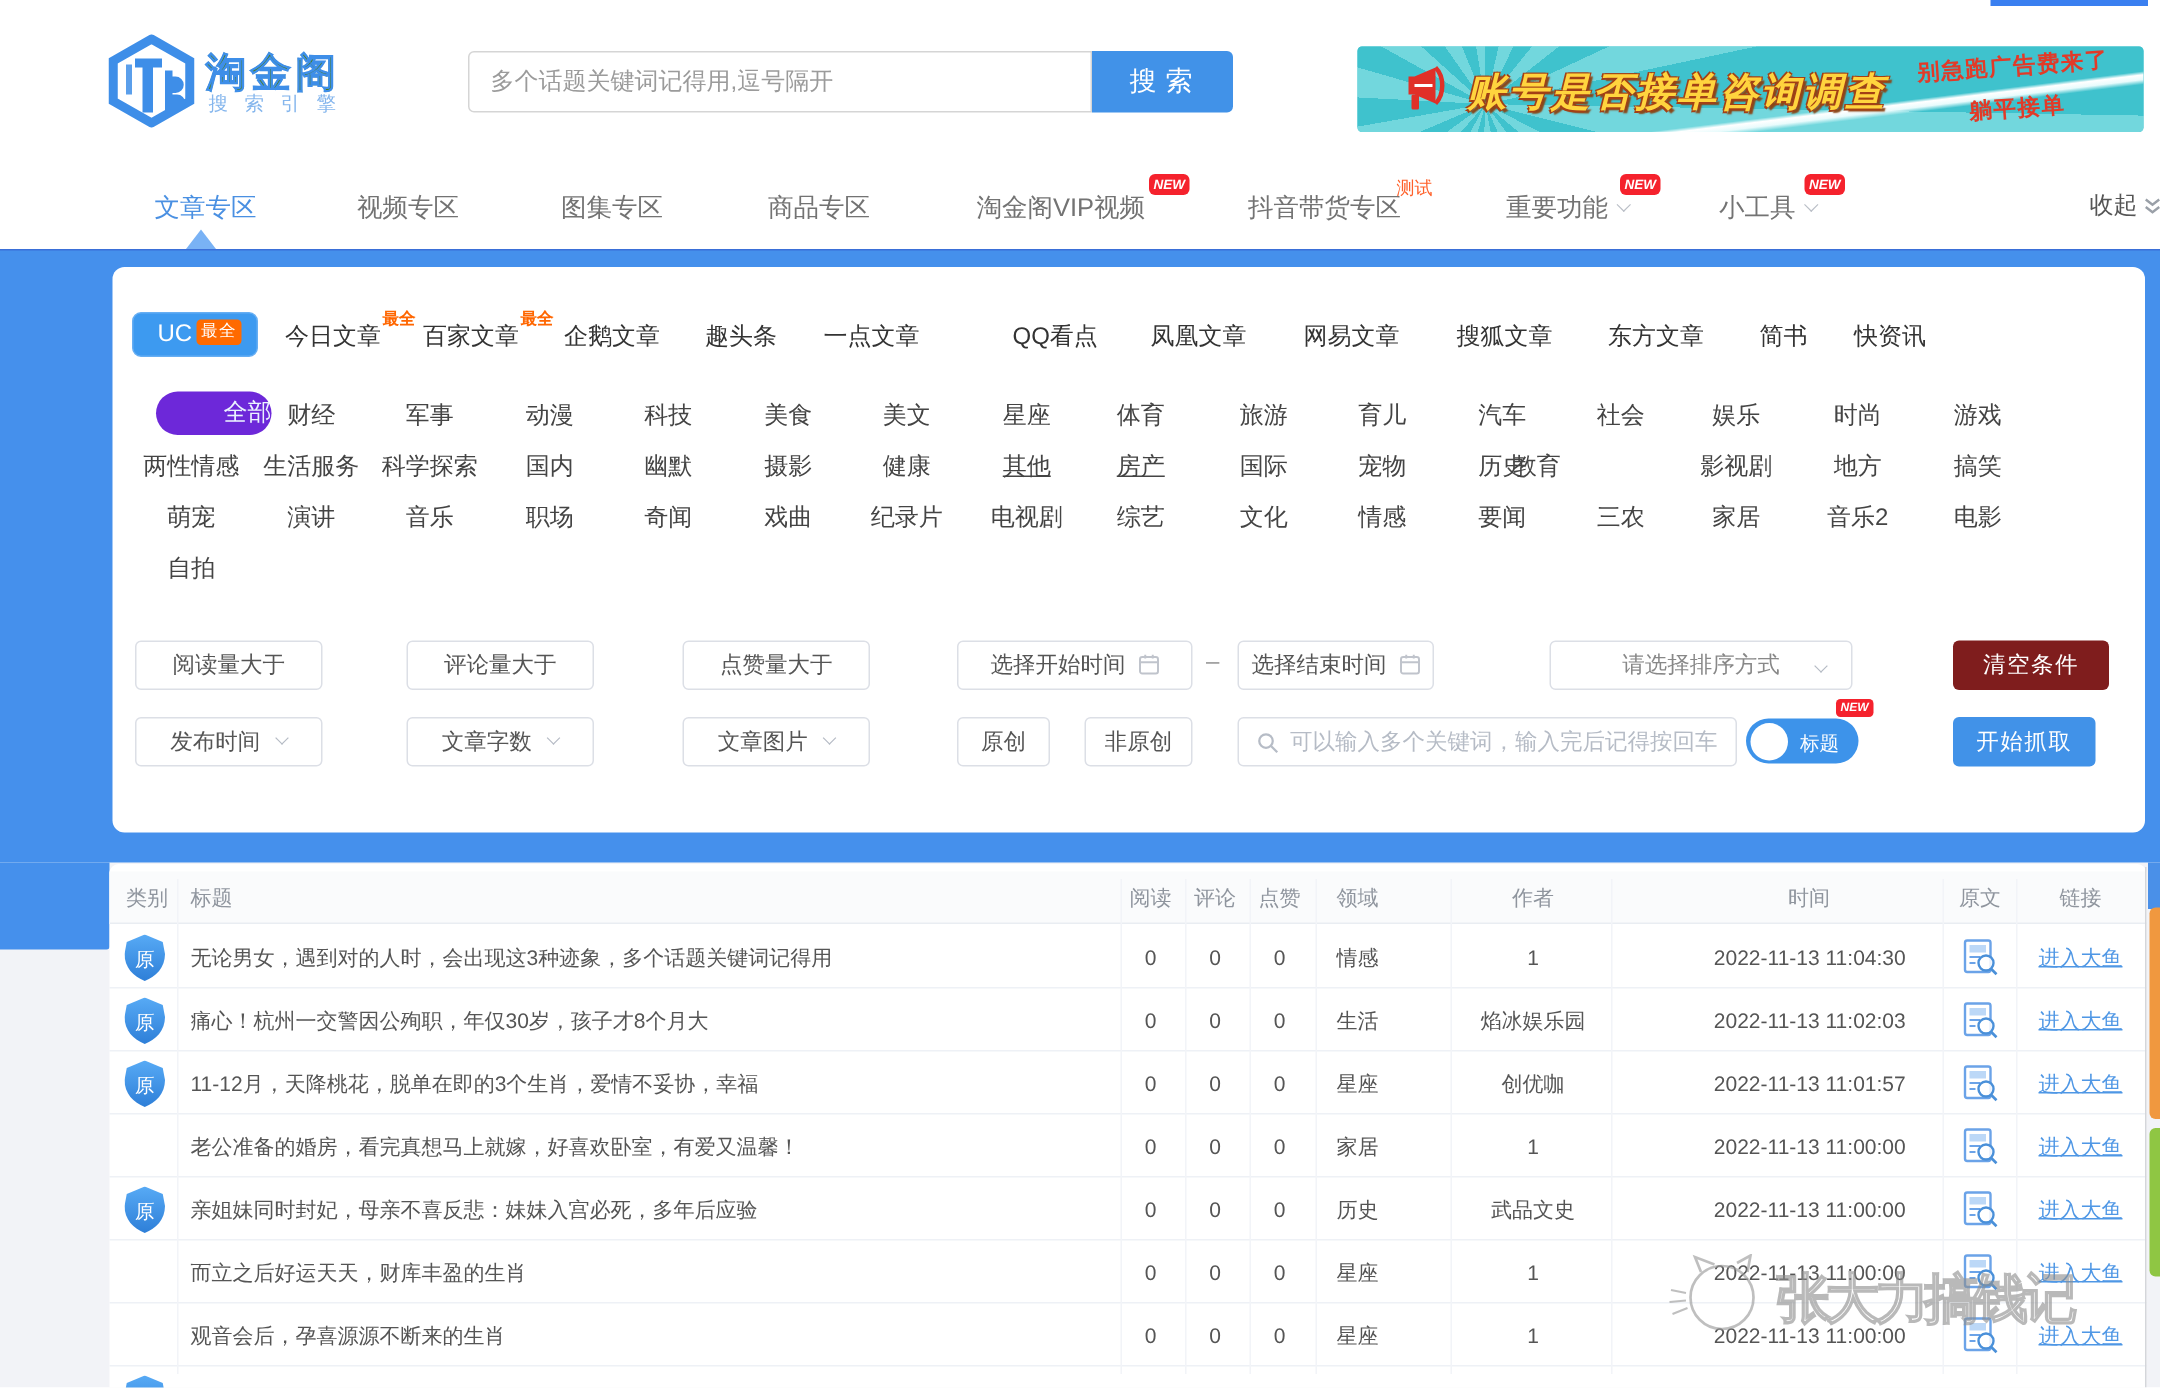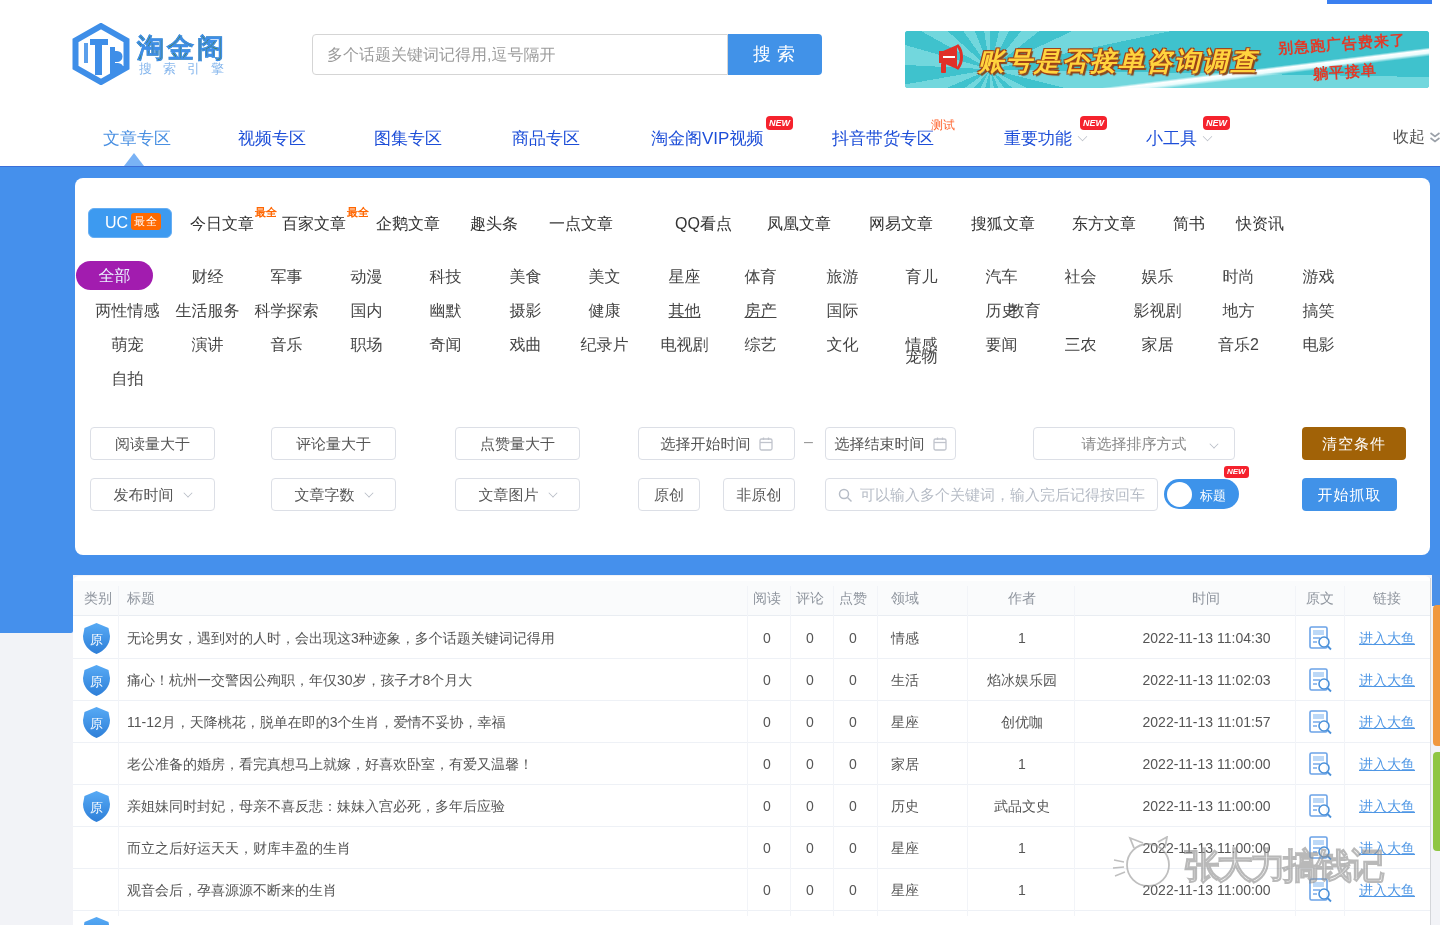--- a/index.html
+++ b/index.html
@@ -21,44 +21,44 @@
 #banner .swoosh { position:absolute; left:-20px; top:10px; width:580px; height:80px;
   background:linear-gradient(to bottom, transparent 47%, #ffffff 50%, #e8fbfc 54%, transparent 58%);
   transform:rotate(-7deg); }
 #banner .mega { position:absolute; left:28px; top:12px; }
 #banner .txt1 { position:absolute; left:73px; top:13px; font-size:26px; font-weight:bold; color:#ffd43e; text-shadow:-1px -1px 0 #a34016, 1px -1px 0 #a34016, -1px 1px 0 #a34016, 2px 2px 1px #8a4618; letter-spacing:2px; font-style:italic;}
 #banner .txt2 { position:absolute; left:373px; top:4px; font-size:15px; font-weight:bold; color:#e23a28; transform:rotate(-4deg); letter-spacing:1px;}
 #banner .txt3 { position:absolute; left:408px; top:32px; font-size:15px; font-weight:bold; color:#e23a28; transform:rotate(-4deg); letter-spacing:1px;}
 
 
 #nav { left:0; top:116px; width:1440px; height:42px; }
-.navitem { position:absolute; top:11px; font-size:17px; color:#1d4ed8; }
+.navitem { position:absolute; top:11px; font-size:17px; color:#737373; }
 .navitem.active { color:#4a90e2; }
 .badge-new { position:absolute; background:#f5222d; color:#fff; font-size:9px; font-weight:bold; font-style:italic; border-radius:4px; padding:2.5px 3px; line-height:1; }
 .badge-test { position:absolute; color:#ff6029; font-size:12px; }
 .caret { display:inline-block; width:9px; height:9px; border-right:1.5px solid #b9bec6; border-bottom:1.5px solid #b9bec6; transform:rotate(45deg) scale(0.75); margin-left:6px; vertical-align:3px;}
 #collapse { position:absolute; top:11px; left:1393px; font-size:16px; color:#555; white-space:nowrap; }
 
 
 #band { left:0; top:166px; width:1440px; height:409px; background:#4590ec; border-top:1px solid #3a6fd8; }
 #band-left { left:0; top:575px; width:73px; height:58px; background:#4590ec; border-radius:0 0 2px 0;}
 #tri { left:124px; top:153px; width:0; height:0; border-left:10px solid transparent; border-right:10px solid transparent; border-bottom:13px solid #79b2f5; }
 
 
 #card { left:75px; top:178px; width:1355px; height:377px; background:#fff; border-radius:8px; }
 #uctab { position:absolute; left:13px; top:30px; width:84px; height:30px; background:#3d9af0; border:1px solid #66aef3; border-radius:6px; color:#fff; font-size:16px; line-height:28px; padding-left:16px;}
 #ucbadge { position:absolute; left:42px; top:4px; background:#ff6a00; color:#fff; font-size:11px; border-radius:3px; padding:3px 3px; line-height:1; letter-spacing:1px;}
 .tab { position:absolute; top:36px; font-size:16px; color:#333; }
 .zq { position:absolute; color:#ff6600; font-size:11px; font-weight:bold; }
 .cat { position:absolute; width:79px; text-align:center; font-size:16px; color:#444; }
-#allbtn { position:absolute; left:1px; top:83px; width:77px; height:29px; background:#a21caf; border-radius:15px; color:#eaf3ff; text-align:center; line-height:29px; font-size:16px;}
+#allbtn { position:absolute; left:29px; top:83px; width:77px; height:29px; background:#6d28d9; border-radius:15px; color:#eaf3ff; text-align:right; line-height:29px; font-size:16px;}
 
 .fbox { position:absolute; height:33px; border:1px solid #dcdfe6; border-radius:4px; background:#fff; color:#555; font-size:15px; text-align:center; line-height:31px;}
 .fcaret { display:inline-block; width:8px; height:8px; border-right:1.5px solid #b4bac4; border-bottom:1.5px solid #b4bac4; transform:rotate(45deg) scale(0.8); margin-left:10px; vertical-align:3px;}
-#clearbtn { position:absolute; left:1227px; top:249px; width:104px; height:33px; background:#a16207; border-radius:4px; color:#fff; font-size:15px; text-align:center; line-height:33px; letter-spacing:1px;}
+#clearbtn { position:absolute; left:1227px; top:249px; width:104px; height:33px; background:#7f1d1d; border-radius:4px; color:#fff; font-size:15px; text-align:center; line-height:33px; letter-spacing:1px;}
 #grabbtn { position:absolute; left:1227px; top:300px; width:95px; height:33px; background:#4192e8; border-radius:4px; color:#fff; font-size:15px; text-align:center; line-height:33px; letter-spacing:1px;}
 #kwinput { position:absolute; left:750px; top:300px; width:333px; height:33px; border:1px solid #dcdfe6; border-radius:4px; color:#b6bcc6; font-size:15px; line-height:31px; padding-left:34px;}
 #toggle { position:absolute; left:1089px; top:301px; width:75px; height:30px; background:#3d93ea; border-radius:16px; }
 #toggle .knob { position:absolute; left:3px; top:2.5px; width:25px; height:25px; background:#fff; border-radius:50%; }
 #toggle .tlabel { position:absolute; left:36px; top:8px; color:#fff; font-size:13px; }
 #toggle-new { position:absolute; left:1149px; top:288px; background:#f5222d; color:#fff; font-size:8px; font-weight:bold; font-style:italic; border-radius:3px; padding:2px 3px; line-height:1;}
 
 
 #tablecard { left:73px; top:576px; width:1358px; height:349px; background:#fff; border-radius:6px 6px 0 0; }
 #thead { position:absolute; left:0; top:5px; width:1358px; height:35px; background:#fafbfc; border-bottom:1px solid #e9edf2; color:#8f959e; font-size:14px; }
@@ -175,21 +175,21 @@
     <span class="cat" style="left:13px;  top:123px;">两性情感</span>
     <span class="cat" style="left:93px;  top:123px;">生活服务</span>
     <span class="cat" style="left:172px; top:123px;">科学探索</span>
     <span class="cat" style="left:252px; top:123px;">国内</span>
     <span class="cat" style="left:331px; top:123px;">幽默</span>
     <span class="cat" style="left:411px; top:123px;">摄影</span>
     <span class="cat" style="left:490px; top:123px;">健康</span>
     <span class="cat" style="left:570px; top:123px;text-decoration:underline;">其他</span>
     <span class="cat" style="left:646px; top:123px;text-decoration:underline;">房产</span>
     <span class="cat" style="left:728px; top:123px;">国际</span>
-    <span class="cat" style="left:807px; top:123px;margin-top:46px;">宠物</span>
+    <span class="cat" style="left:807px; top:123px;">宠物</span>
     <span class="cat" style="left:887px; top:123px;">历史</span>
     <span class="cat" style="left:910px; top:123px;">教育</span>
     <span class="cat" style="left:1043px;top:123px;">影视剧</span>
     <span class="cat" style="left:1124px;top:123px;">地方</span>
     <span class="cat" style="left:1204px;top:123px;">搞笑</span>
 
     <span class="cat" style="left:13px;  top:157px;">萌宠</span>
     <span class="cat" style="left:93px;  top:157px;">演讲</span>
     <span class="cat" style="left:172px; top:157px;">音乐</span>
     <span class="cat" style="left:252px; top:157px;">职场</span>

